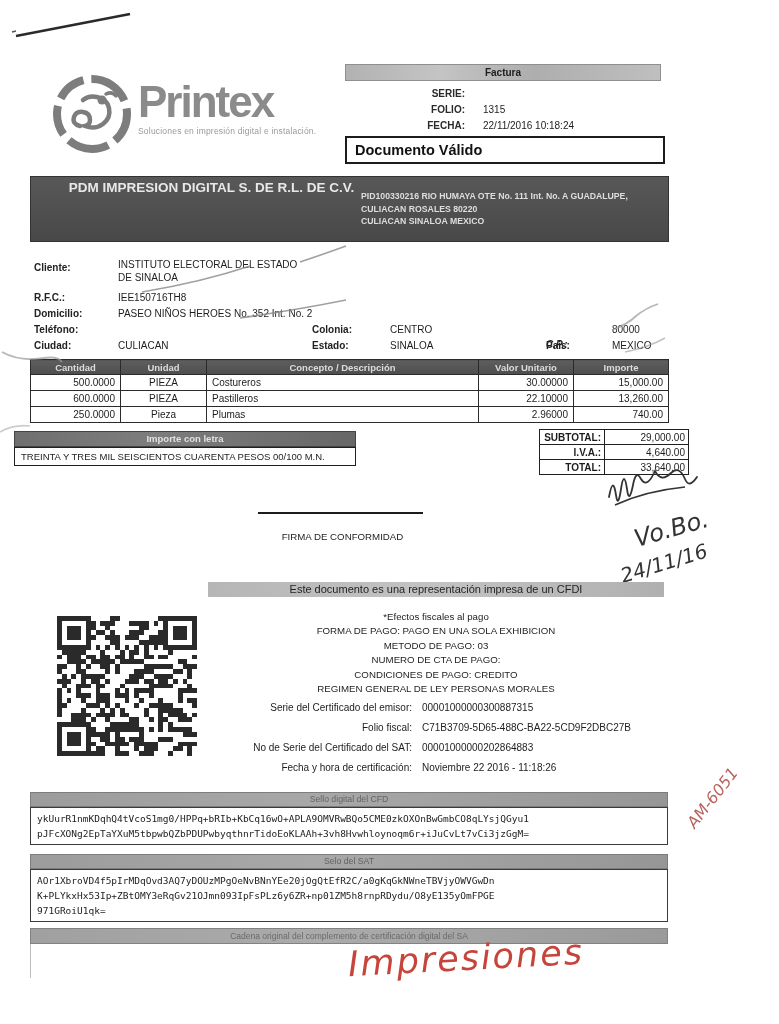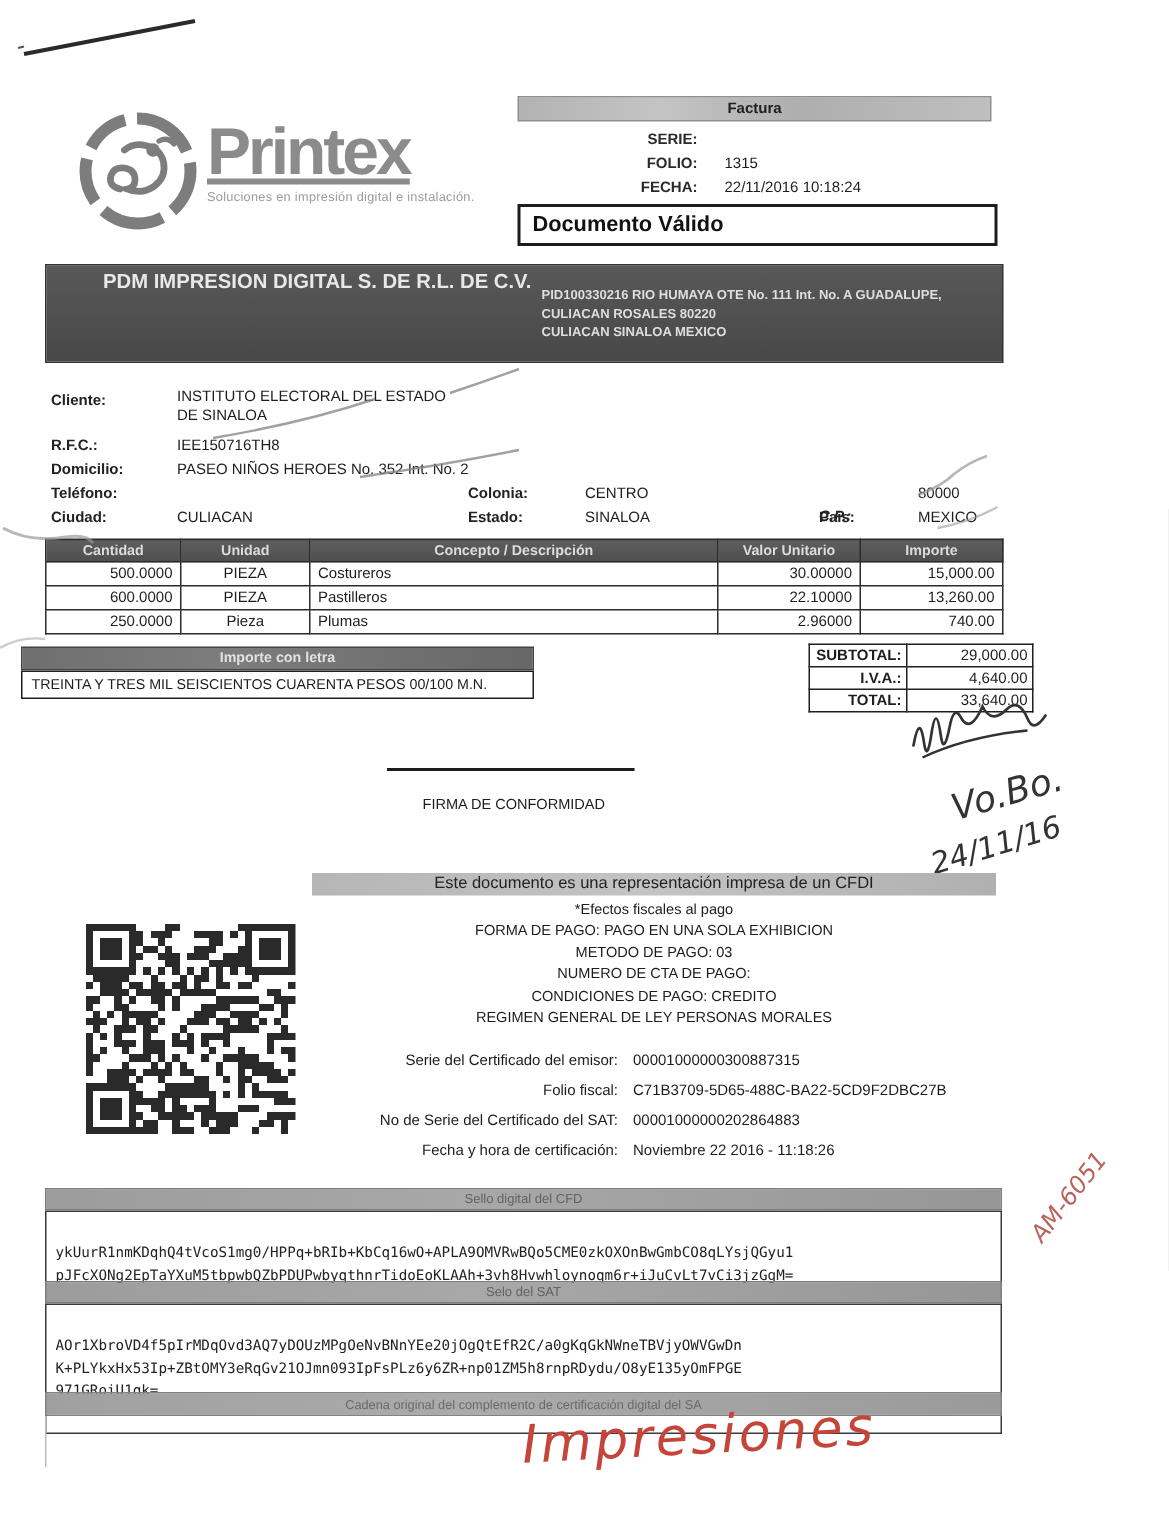--- a/index.html
+++ b/index.html
@@ -1,21 +1,21 @@
 <!DOCTYPE html>
 <html><head>
 <meta charset="utf-8">
 <style>
   html,body{margin:0;padding:0;background:#e8e8e8;}
   .page{position:relative;width:779px;height:1024px;margin:0 auto;background:#ffffff;
         font-family:"Liberation Sans",sans-serif;color:#1d1d1d;overflow:hidden;}
   .abs{position:absolute;}
 
   
-  .brand-name{font-size:44px;font-weight:bold;color:#8b8b8b;letter-spacing:-2px;line-height:1;text-decoration:underline;}
+  .brand-name{font-size:44px;font-weight:bold;color:#8b8b8b;letter-spacing:-2px;line-height:1;}
   .brand-tag{font-size:8.5px;color:#9a9a9a;margin-top:2px;letter-spacing:.2px;}
 
   .inv-bar{height:15px;background:linear-gradient(90deg,#b2b2b2,#c4c4c4 30%,#aeaeae 60%,#bfbfbf);
            border:1px solid #8f8f8f;text-align:center;font-size:10px;font-weight:bold;color:#202020;line-height:15px;}
   .inv-row{position:absolute;left:0;width:100%;font-size:10px;}
   .inv-label{position:absolute;right:196px;font-weight:bold;color:#2a2a2a;}
   .inv-value{position:absolute;left:138px;color:#1d1d1d;}
   .doc-valid{position:absolute;left:0;top:72px;width:308px;height:24px;border:2px solid #1c1c1c;
              font-size:14.5px;font-weight:bold;line-height:24px;padding-left:8px;color:#111;}
 
@@ -51,21 +51,21 @@
                text-align:center;font-size:11px;color:#232323;line-height:15px;}
   .cfdi-line{text-align:center;font-size:9.7px;line-height:14.4px;color:#1d1d1d;}
 
   .cert-row{position:relative;height:20px;}
   .cert-label{position:absolute;right:256px;top:0;font-size:10px;color:#1d1d1d;white-space:nowrap;}
   .cert-value{position:absolute;left:190px;top:0;font-size:10px;color:#1d1d1d;white-space:nowrap;}
 
   
   .sello-bar{height:13px;background:linear-gradient(90deg,#9c9c9c,#a8a8a8 45%,#969696);
              text-align:center;font-size:8.7px;color:#636363;line-height:13px;border:1px solid #7d7d7d;}
-  .sello-box{border:1px solid #3a3a3a;padding:20px 6px;font-family:"DejaVu Sans Mono",monospace;
+  .sello-box{border:1px solid #3a3a3a;padding:3px 6px;font-family:"DejaVu Sans Mono",monospace;
              font-size:9.5px;line-height:15px;color:#222;background:#fff;white-space:nowrap;}
 
   .cadena-bar{height:14px;background:linear-gradient(90deg,#a0a0a0,#ababab 45%,#9a9a9a);
               text-align:center;font-size:8.5px;color:#6a6a6a;line-height:14px;border:1px solid #828282;}
 
   
   .hand{font-family:"DejaVu Sans",sans-serif;font-style:italic;}
   .red-ink{color:#c6453b;}
 </style>
 </head>
@@ -210,21 +210,21 @@
     <text x="28" y="128" transform="rotate(-17 28 128)" font-family="DejaVu Sans, sans-serif" font-style="italic" font-size="20" fill="#333">24/11/16</text>
   </svg>
 
   <div class="abs" style="left:250px;top:505px;width:185px;height:45px;">
     <div style="position:absolute;left:8px;top:7px;width:165px;height:0;border-top:2px solid #1c1c1c;"></div>
     <div style="position:absolute;left:0;top:26px;width:185px;text-align:center;font-size:9.7px;color:#1d1d1d;">FIRMA DE CONFORMIDAD</div>
   </div>
 
   <div class="abs" style="left:208px;top:582px;width:456px;">
     <div class="cfdi-banner">Este documento es una representación impresa de un CFDI</div>
-    <div style="margin-top:3px;">
+    <div style="margin-top:13px;">
       <div class="cfdi-line">*Efectos fiscales al pago</div>
       <div class="cfdi-line">FORMA DE PAGO: PAGO EN UNA SOLA EXHIBICION</div>
       <div class="cfdi-line">METODO DE PAGO: 03</div>
       <div class="cfdi-line">NUMERO DE CTA DE PAGO:</div>
       <div class="cfdi-line">CONDICIONES DE PAGO: CREDITO</div>
       <div class="cfdi-line">REGIMEN GENERAL DE LEY PERSONAS MORALES</div>
     </div>
   </div>
 
   <svg id="qr-grid" class="abs" style="left:57px;top:616px;" width="140" height="140" viewBox="0 0 29 29" shape-rendering="crispEdges" fill="#2a2a2a">

